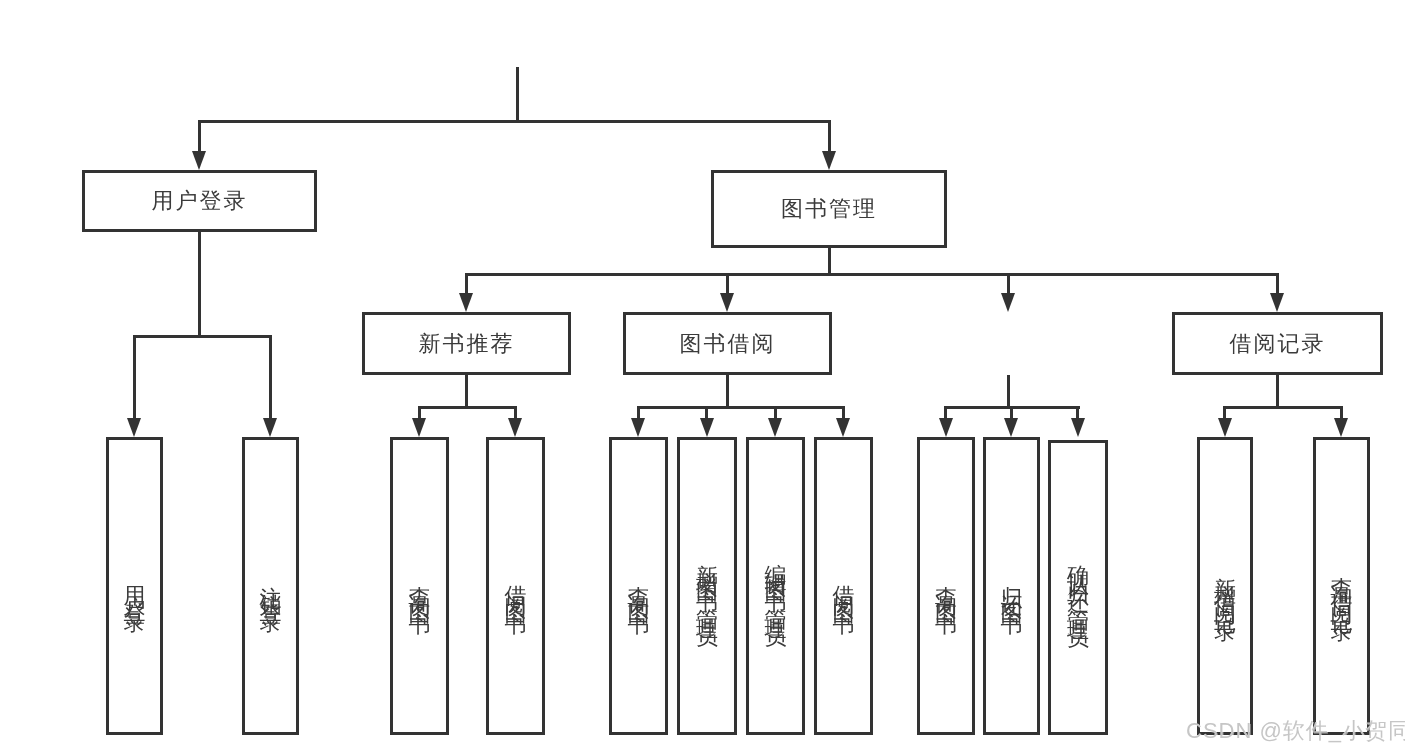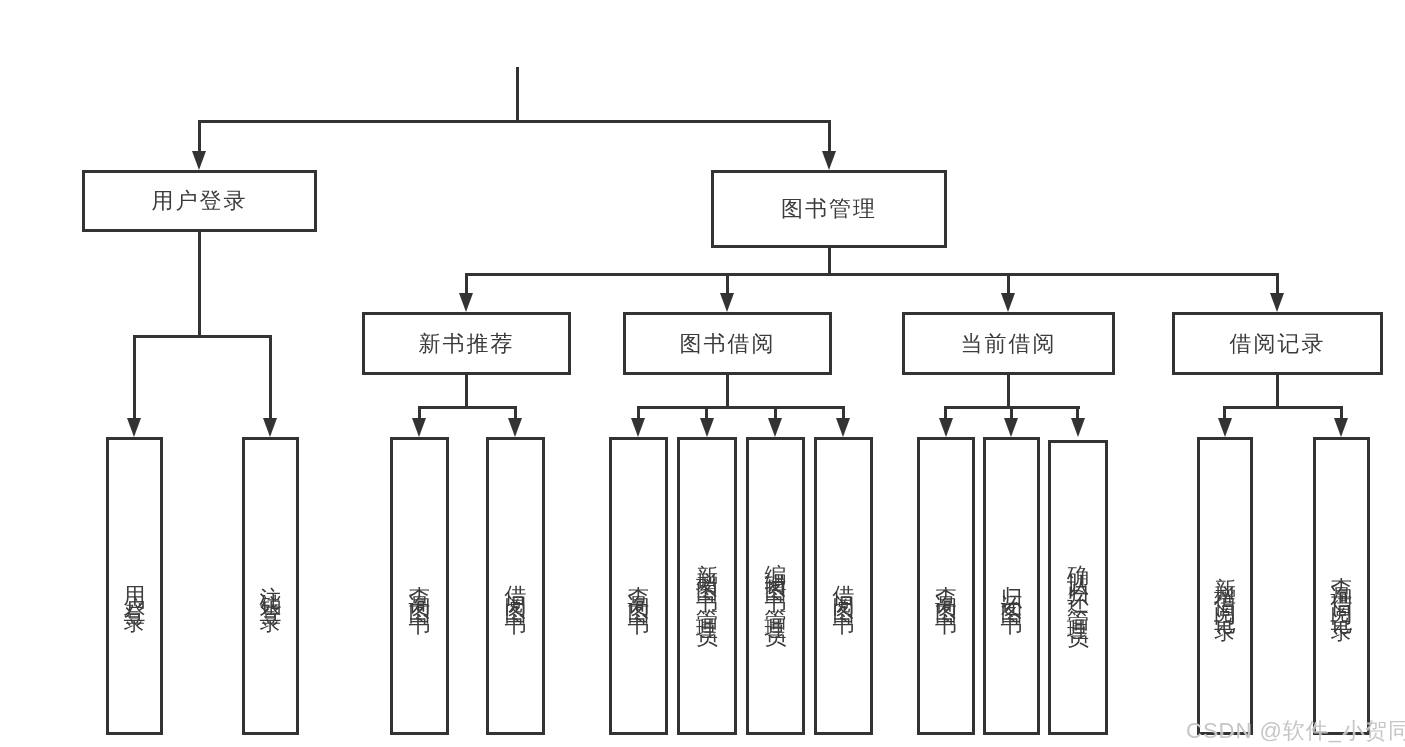--- a/index.html
+++ b/index.html
@@ -82,21 +82,20 @@
   <div class="arrow" style="left:459px;top:293px"></div>
   <div class="vline" style="left:726px;top:273px;height:21px"></div>
   <div class="arrow" style="left:720px;top:293px"></div>
   <div class="vline" style="left:1007px;top:273px;height:21px"></div>
   <div class="arrow" style="left:1001px;top:293px"></div>
   <div class="vline" style="left:1276px;top:273px;height:21px"></div>
   <div class="arrow" style="left:1270px;top:293px"></div>
 
   <div class="box" style="left:362px;top:312px;width:209px;height:63px">新书推荐</div>
   <div class="box" style="left:623px;top:312px;width:209px;height:63px">图书借阅</div>
-  <div class="box" style="left:902px;top:312px;width:213px;height:63px">当前借阅</div>
   <div class="box" style="left:1172px;top:312px;width:211px;height:63px">借阅记录</div>
 
   <div class="vline" style="left:465px;top:375px;height:34px"></div>
   <div class="hline" style="left:418px;top:406px;width:99px"></div>
   <div class="vline" style="left:418px;top:406px;height:12px"></div>
   <div class="arrow" style="left:412px;top:418px"></div>
   <div class="vline" style="left:514px;top:406px;height:12px"></div>
   <div class="arrow" style="left:508px;top:418px"></div>
 
   <div class="vline" style="left:726px;top:375px;height:34px"></div>

